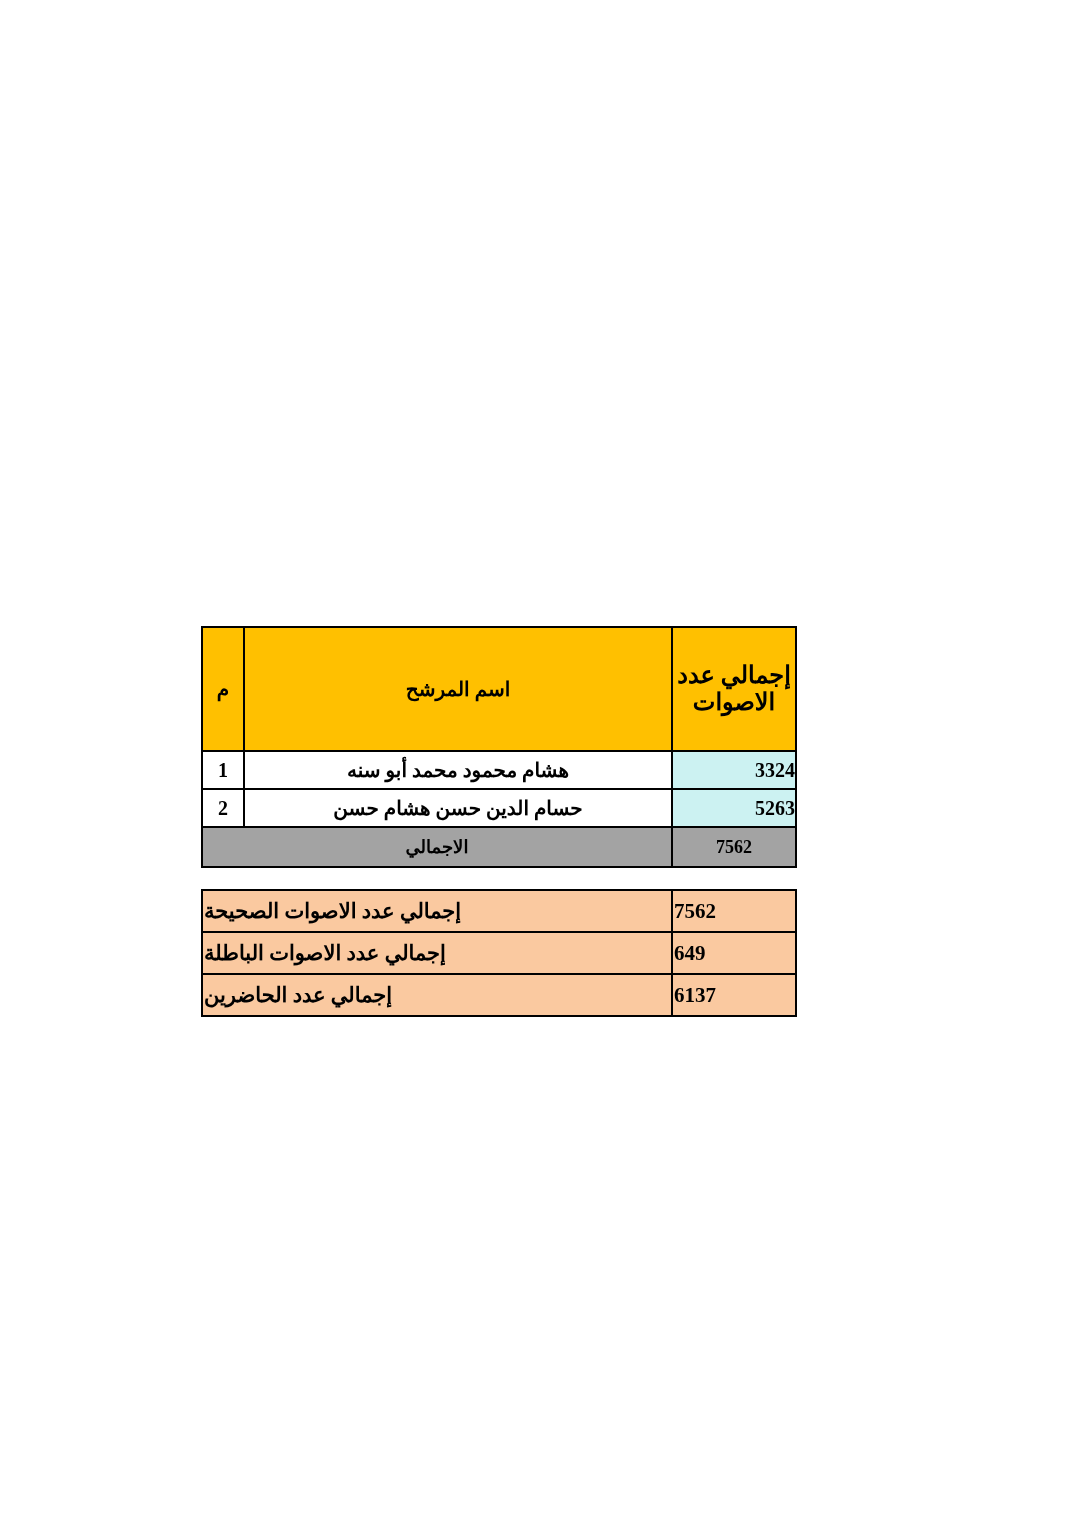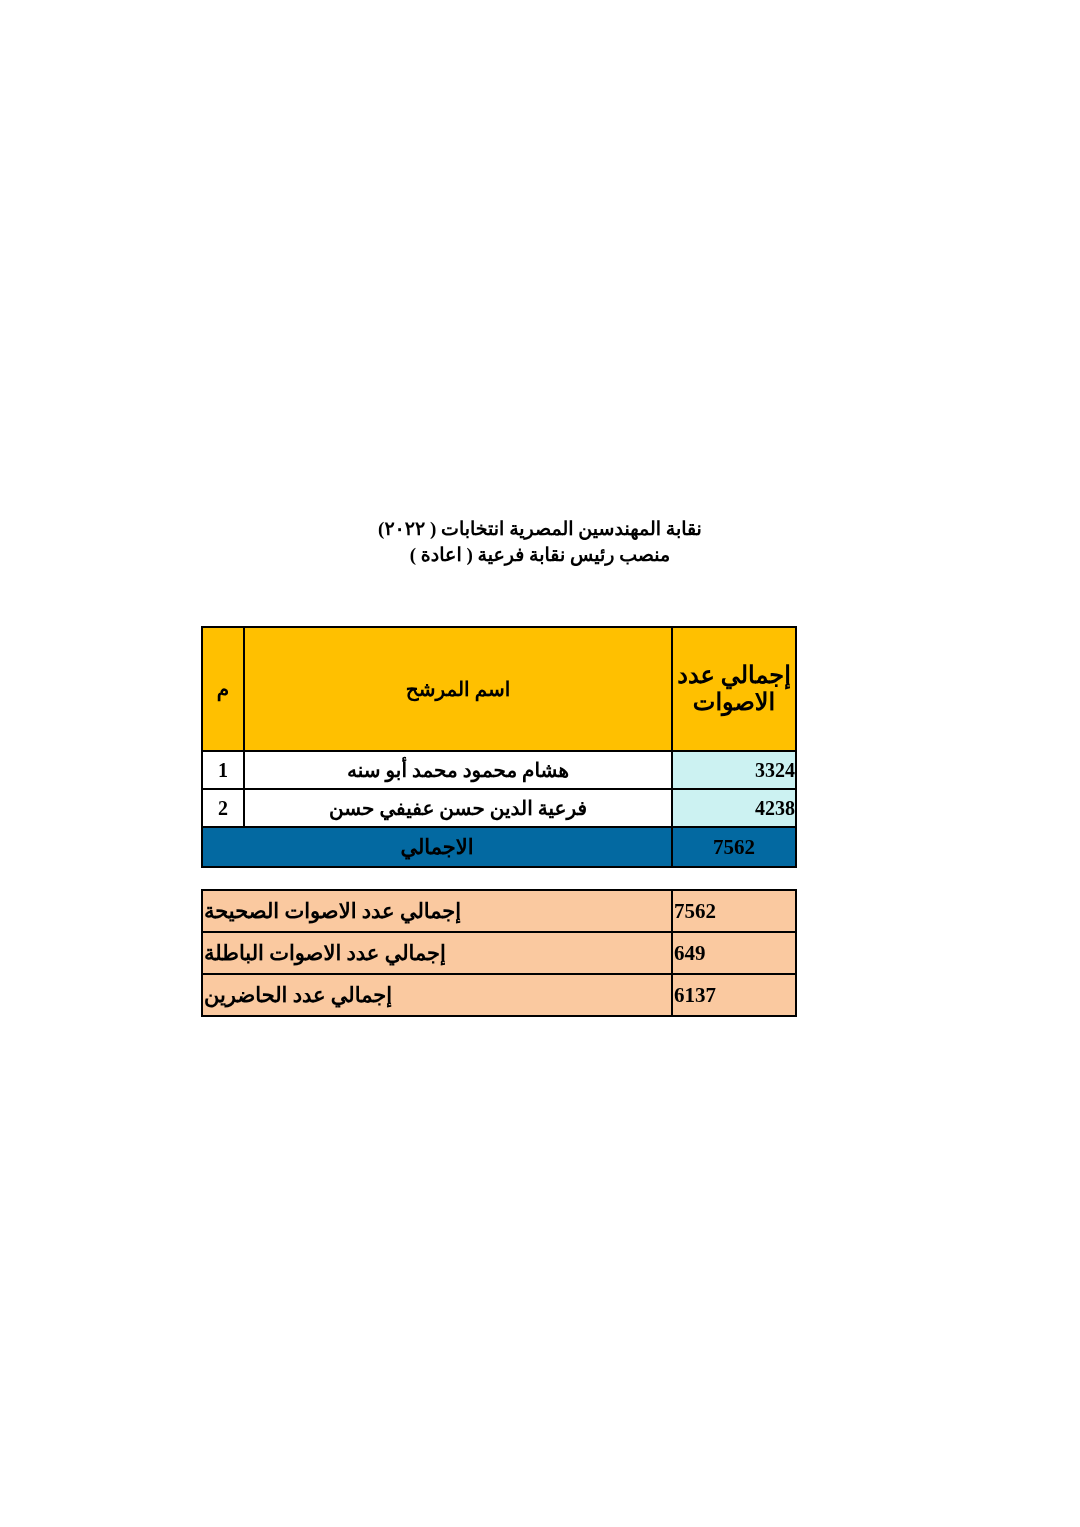--- a/index.html
+++ b/index.html
@@ -91,22 +91,22 @@
   .body-row td.name {
     font-weight: bold;
     font-size: 20px;
   }
   .body-row td.num {
     font-size: 20px;
   }
 
   .total-row td {
     height: 38px;
-    background: #0369a1;
-    font-size: 21px;
+    background: #a3a3a3;
+    font-size: 18px;
   }
 
   
   .summary-table {
     position: absolute;
     top: 889px;
     right: 283px;
     width: 594px;
     border-collapse: collapse;
     direction: rtl;
@@ -122,24 +122,20 @@
     font-weight: bold;
   }
   .summary-table .col-label { width: 470px; }
   .summary-table .col-value { width: 124px; }
 </style>
 </head>
 <body>
 
 <div class="page">
 
-  <div class="doc-header">
-    <div class="line line1">نقابة المهندسين المصرية انتخابات ( ٢٠٢٢)</div>
-    <div class="line line2">منصب رئيس نقابة فرعية ( اعادة )</div>
-  </div>
 
   <div class="region-label">القاهرة</div>
 
   <table class="results-table">
     <colgroup>
       <col class="col-votes">
       <col class="col-name">
       <col class="col-num">
     </colgroup>
     <tbody>
@@ -147,22 +143,22 @@
         <td class="head-cell small">إجمالي عدد الاصوات</td>
         <td class="head-cell">اسم المرشح</td>
         <td class="head-cell">م</td>
       </tr>
       <tr class="body-row">
         <td class="votes">3324</td>
         <td class="name">هشام محمود محمد أبو سنه</td>
         <td class="num">1</td>
       </tr>
       <tr class="body-row">
-        <td class="votes">4238</td>
-        <td class="name">فرعية الدين حسن عفيفي حسن</td>
+        <td class="votes">5263</td>
+        <td class="name">حسام الدين حسن هشام حسن</td>
         <td class="num">2</td>
       </tr>
       <tr class="total-row">
         <td>7562</td>
         <td colspan="2">الاجمالي</td>
       </tr>
     </tbody>
   </table>
 
   <table class="summary-table">

